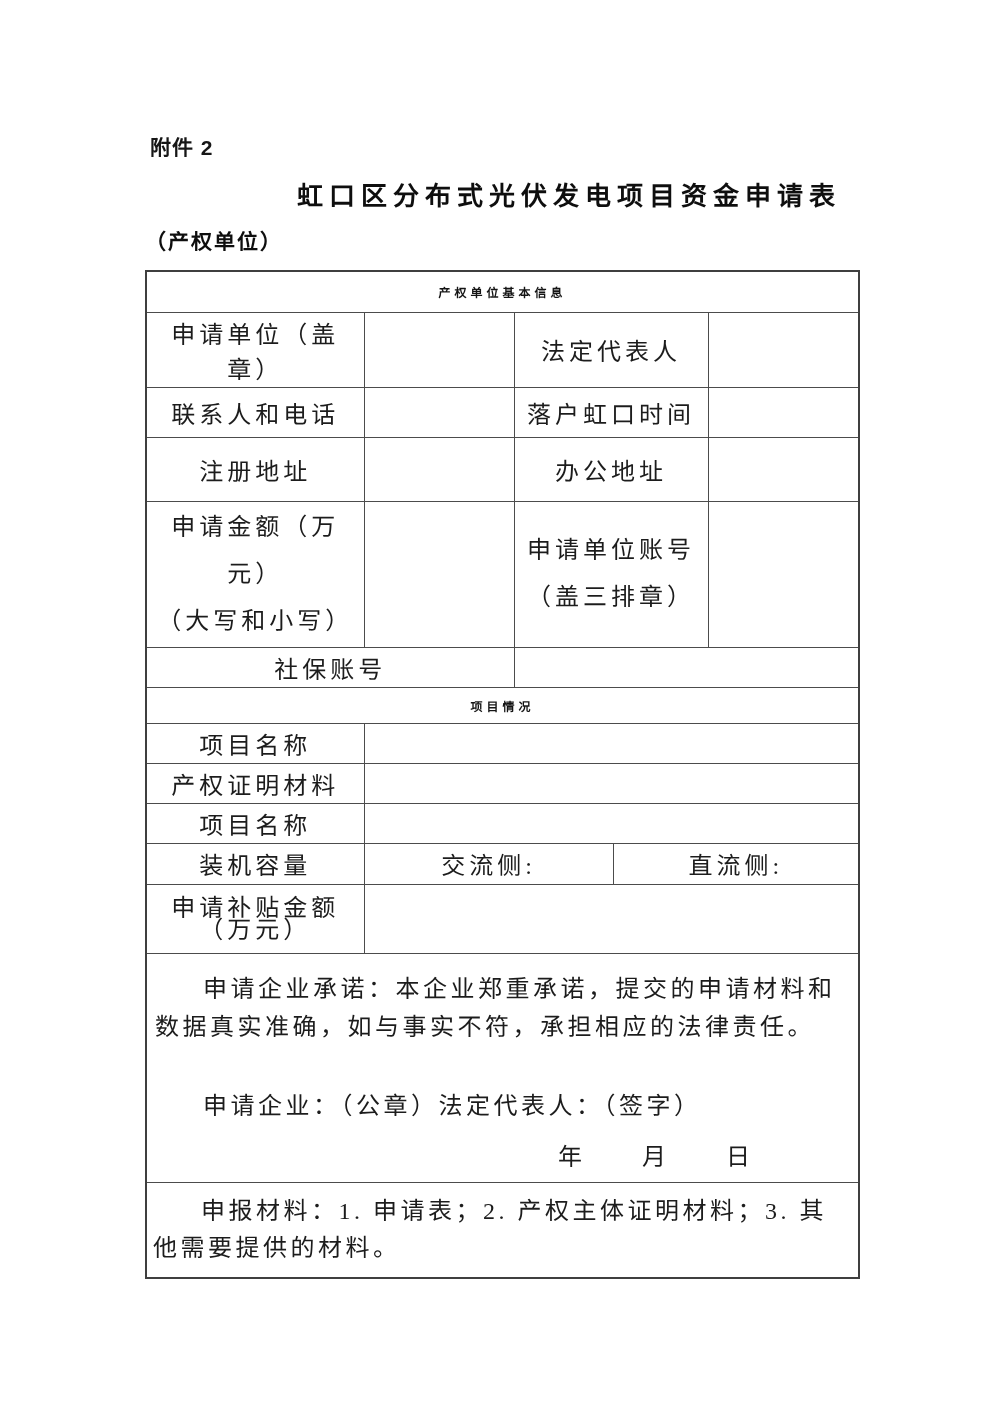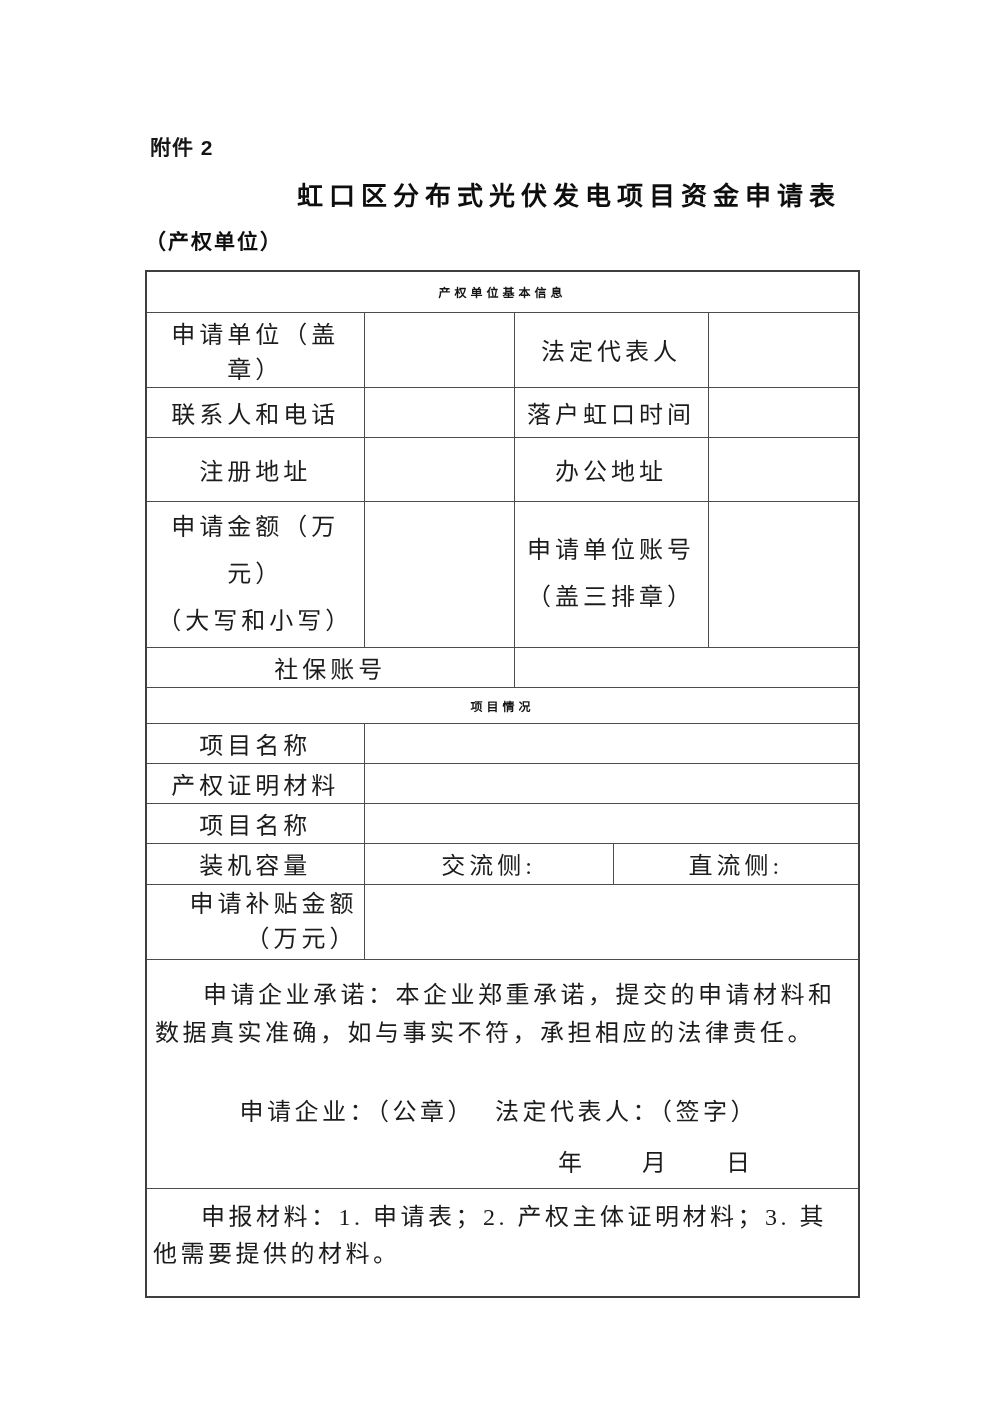--- a/index.html
+++ b/index.html
@@ -60,49 +60,48 @@
     color: #1c1c1c;
   }
   .sec-hdr td {
     font-family: "Liberation Sans", "DejaVu Sans", sans-serif;
     font-weight: 700;
     font-size: 12px;
     letter-spacing: 4px;
     color: #141414;
   }
   .two-line { line-height: 47px; }
-  .subsidy-label { line-height: 35px; text-align: right; }
+  .subsidy-label { line-height: 22px; }
   td.commit-cell {
     text-align: left;
     vertical-align: top;
     padding: 16px 8px 10px 8px;
     letter-spacing: 3.5px;
   }
   .commit-par {
     text-indent: 2em;
     line-height: 38px;
   }
   .sign-row {
     display: flex;
-    justify-content: flex-end;
+    justify-content: flex-start;
     margin-top: 40px;
     padding-right: 92px;
-    gap: 20px;
   }
   .sign-left { margin-left: 2em; }
   .date-line {
     text-align: right;
     padding-right: 96px;
     margin-top: 16px;
     letter-spacing: 4px;
   }
   td.materials-cell {
     text-align: left;
     vertical-align: top;
-    padding: 10px 6px 23px 6px;
+    padding: 10px 6px 10px 6px;
     letter-spacing: 3.5px;
     border-radius: 18px;
   }
   .materials-par {
     text-indent: 2em;
     line-height: 37px;
   }
   
   tr.r-h1  { height: 41px; }
   tr.r-2   { height: 70px; }

